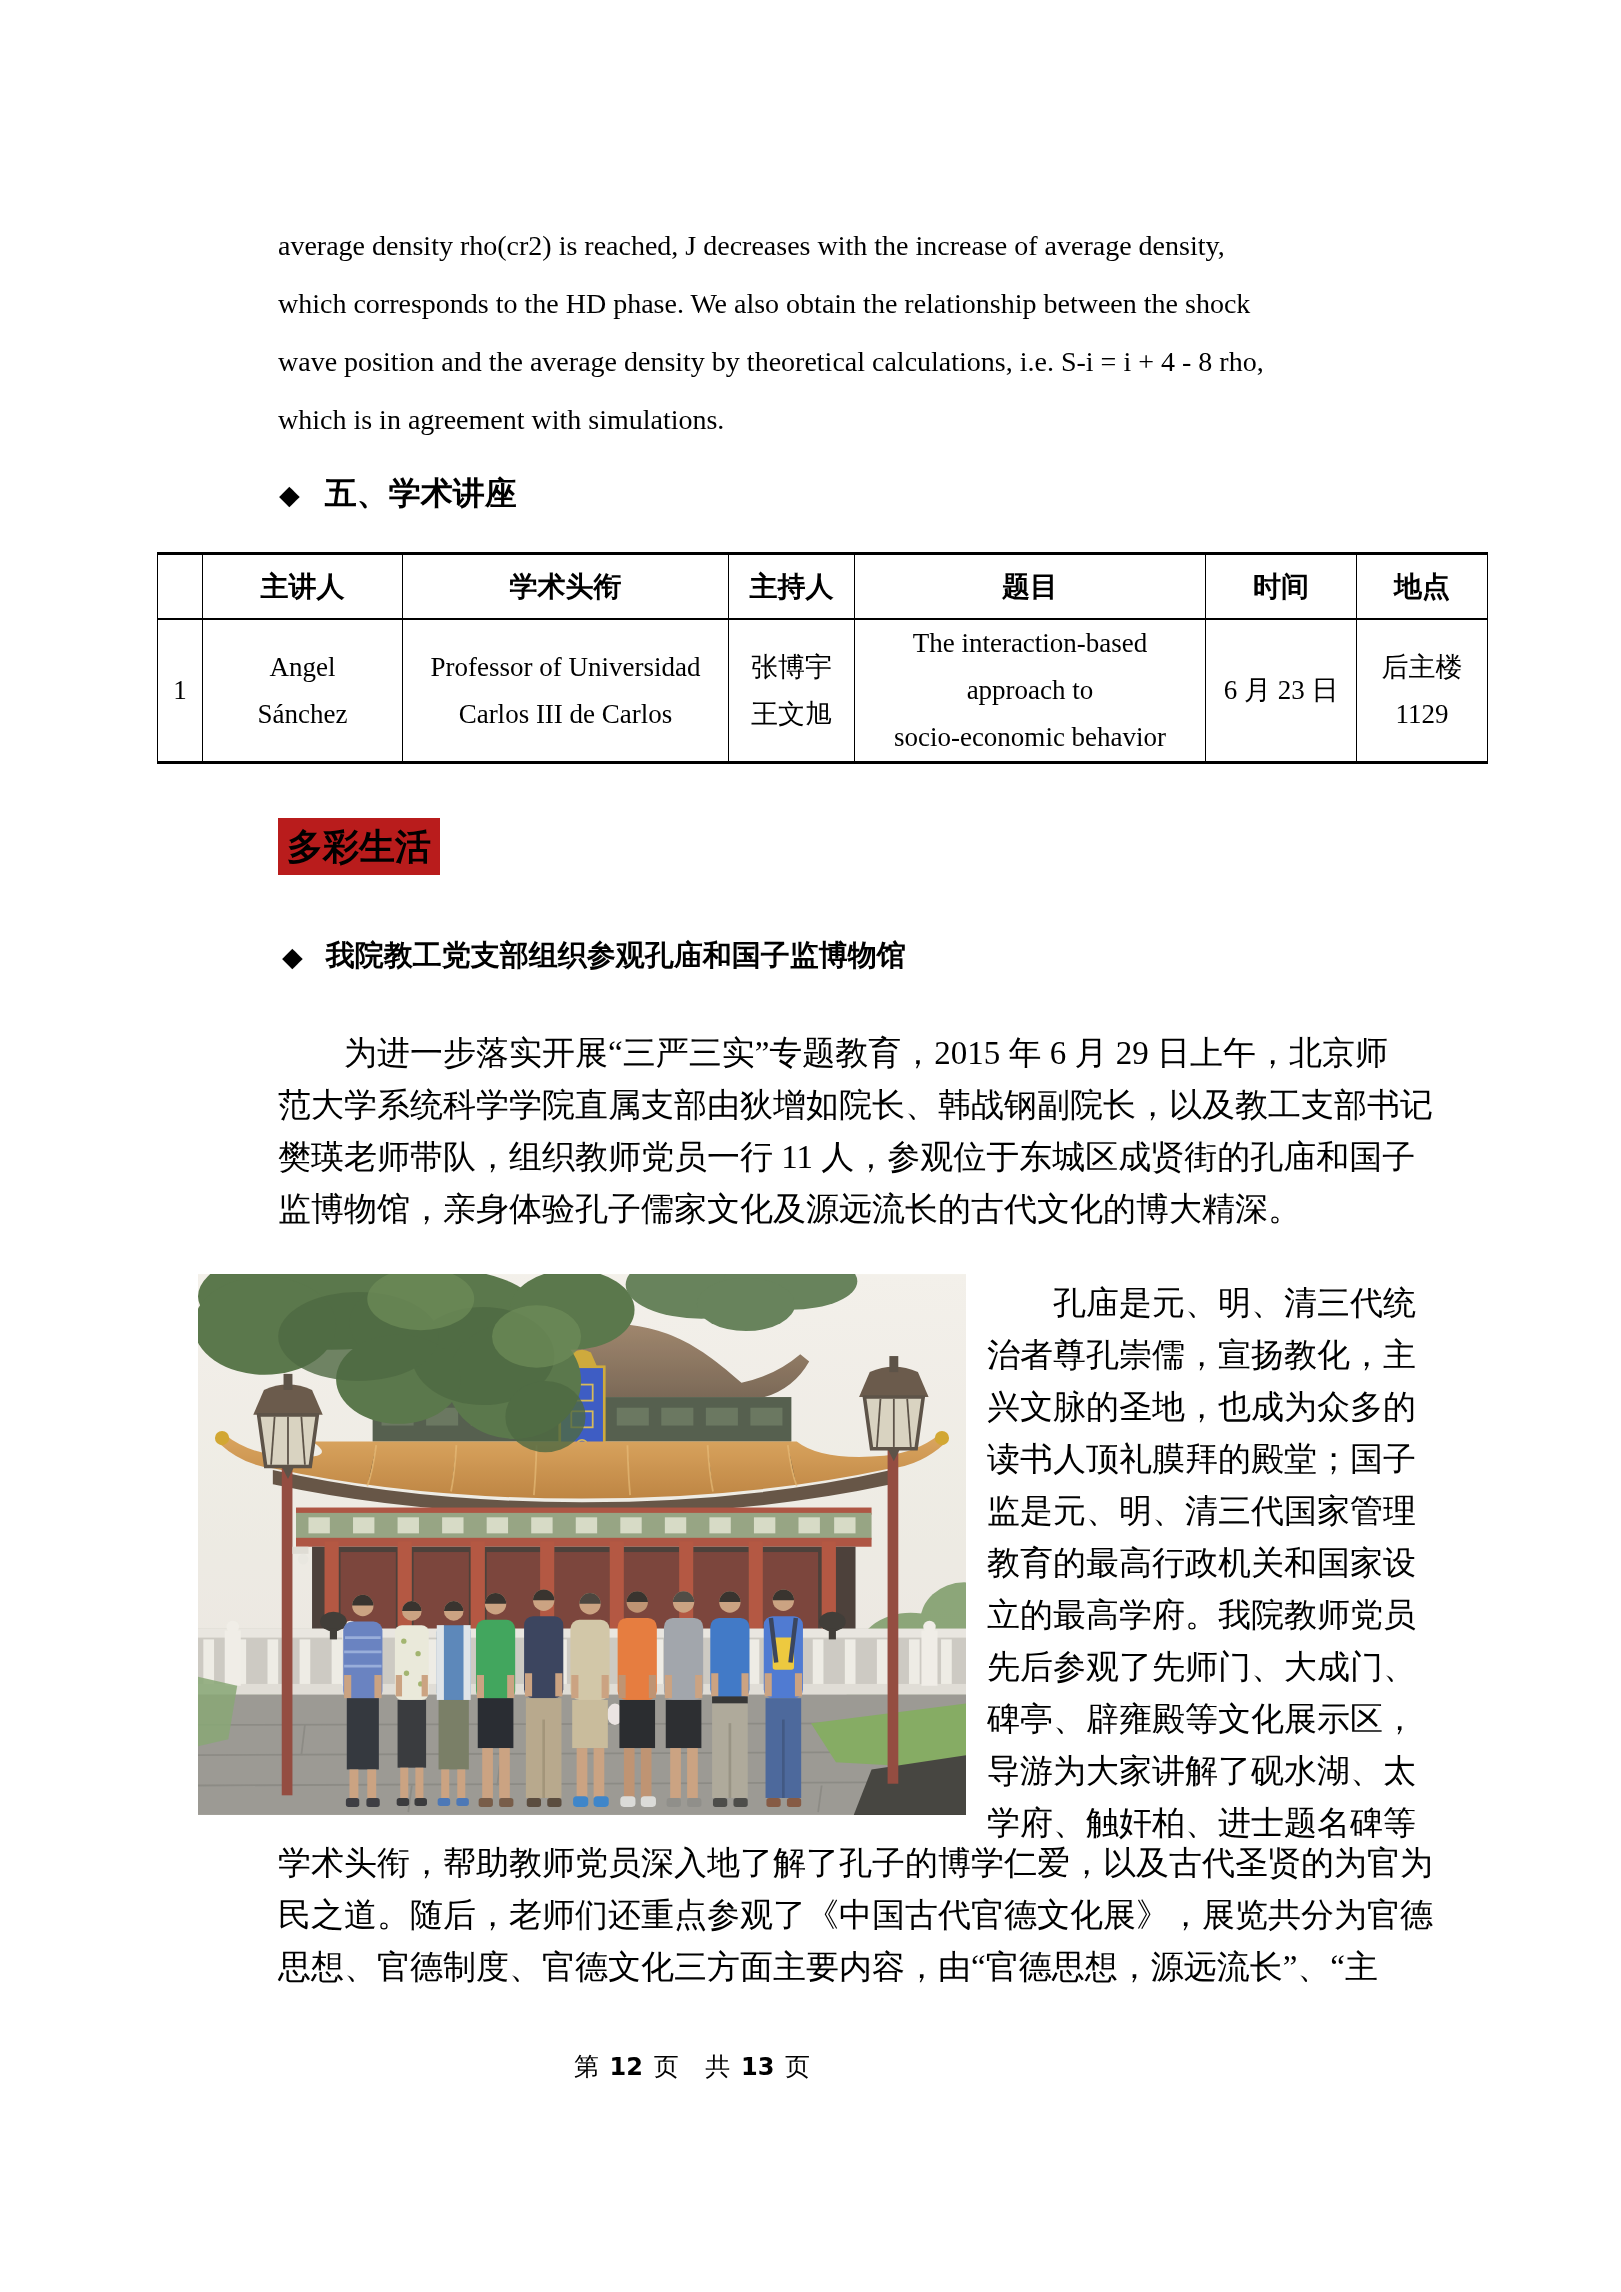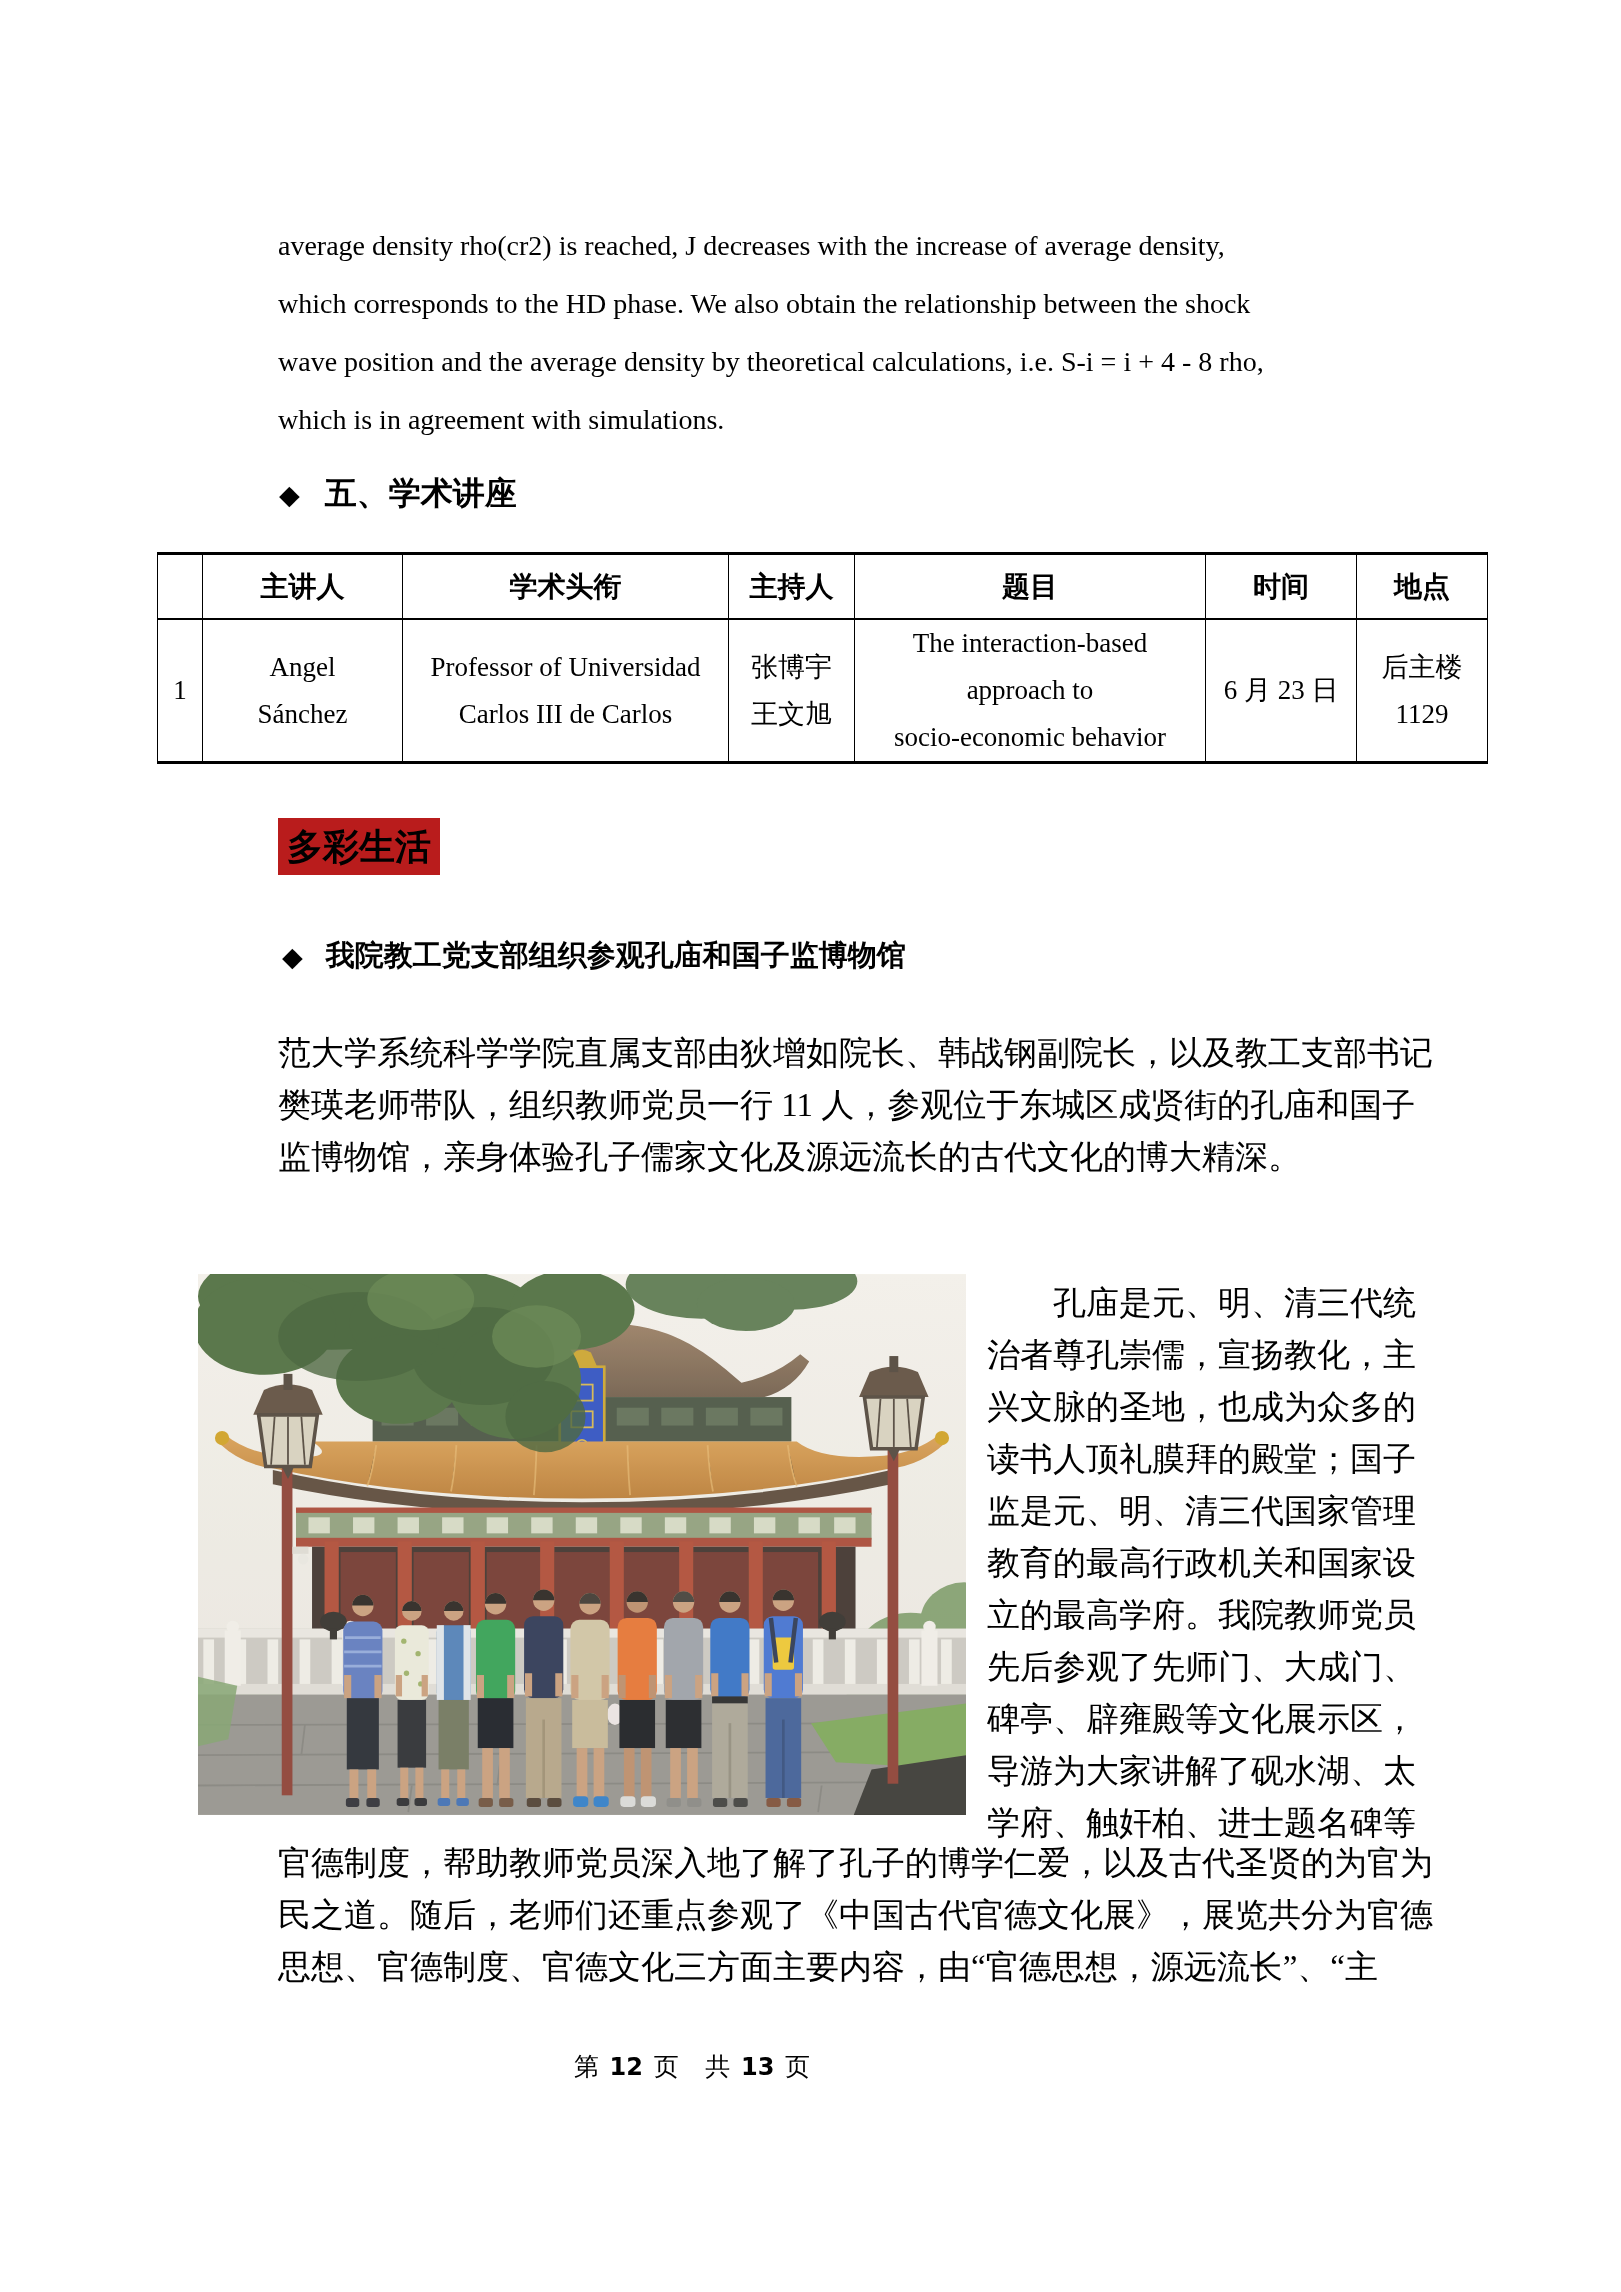--- a/index.html
+++ b/index.html
@@ -92,20 +92,21 @@
   </div>
 
   <div class="abs life-heading">多彩生活</div>
 
   <div class="abs h-bullet h2">
     <span class="diamond">◆</span>
     <span>我院教工党支部组织参观孔庙和国子监博物馆</span>
   </div>
 
   <div class="abs cn para-visit">
+    <div class="indent">为进一步落实开展“三严三实”专题教育，2015 年 6 月 29 日上午，北京师</div>
     <div>范大学系统科学学院直属支部由狄增如院长、韩战钢副院长，以及教工支部书记</div>
     <div>樊瑛老师带队，组织教师党员一行 11 人，参观位于东城区成贤街的孔庙和国子</div>
     <div>监博物馆，亲身体验孔子儒家文化及源远流长的古代文化的博大精深。</div>
   </div>
 
   <div class="abs photo">
     <svg width="768" height="541" viewBox="0 0 862 607" xmlns="http://www.w3.org/2000/svg">
       <defs>
         <linearGradient id="sky" x1="0" y1="0" x2="0" y2="1">
           <stop offset="0" stop-color="#f3f0ea"></stop>
@@ -494,21 +495,21 @@
     <div>监是元、明、清三代国家管理</div>
     <div>教育的最高行政机关和国家设</div>
     <div>立的最高学府。我院教师党员</div>
     <div>先后参观了先师门、大成门、</div>
     <div>碑亭、辟雍殿等文化展示区，</div>
     <div>导游为大家讲解了砚水湖、太</div>
     <div>学府、触奸柏、进士题名碑等</div>
   </div>
 
   <div class="abs cn closing">
-    <div>官德制度，帮助教师党员深入地了解了孔子的博学仁爱，以及古代圣贤的为官为</div>
+    <div>学术头衔，帮助教师党员深入地了解了孔子的博学仁爱，以及古代圣贤的为官为</div>
     <div>民之道。随后，老师们还重点参观了《中国古代官德文化展》，展览共分为官德</div>
     <div>思想、官德制度、官德文化三方面主要内容，由“官德思想，源远流长”、“主</div>
   </div>
 
   <div class="abs footer">
     <span class="lbl">第</span><span class="num">12</span><span class="lbl">页</span><span class="lbl gap">共</span><span class="num">13</span><span class="lbl">页</span>
   </div>
 
 </div>
 

